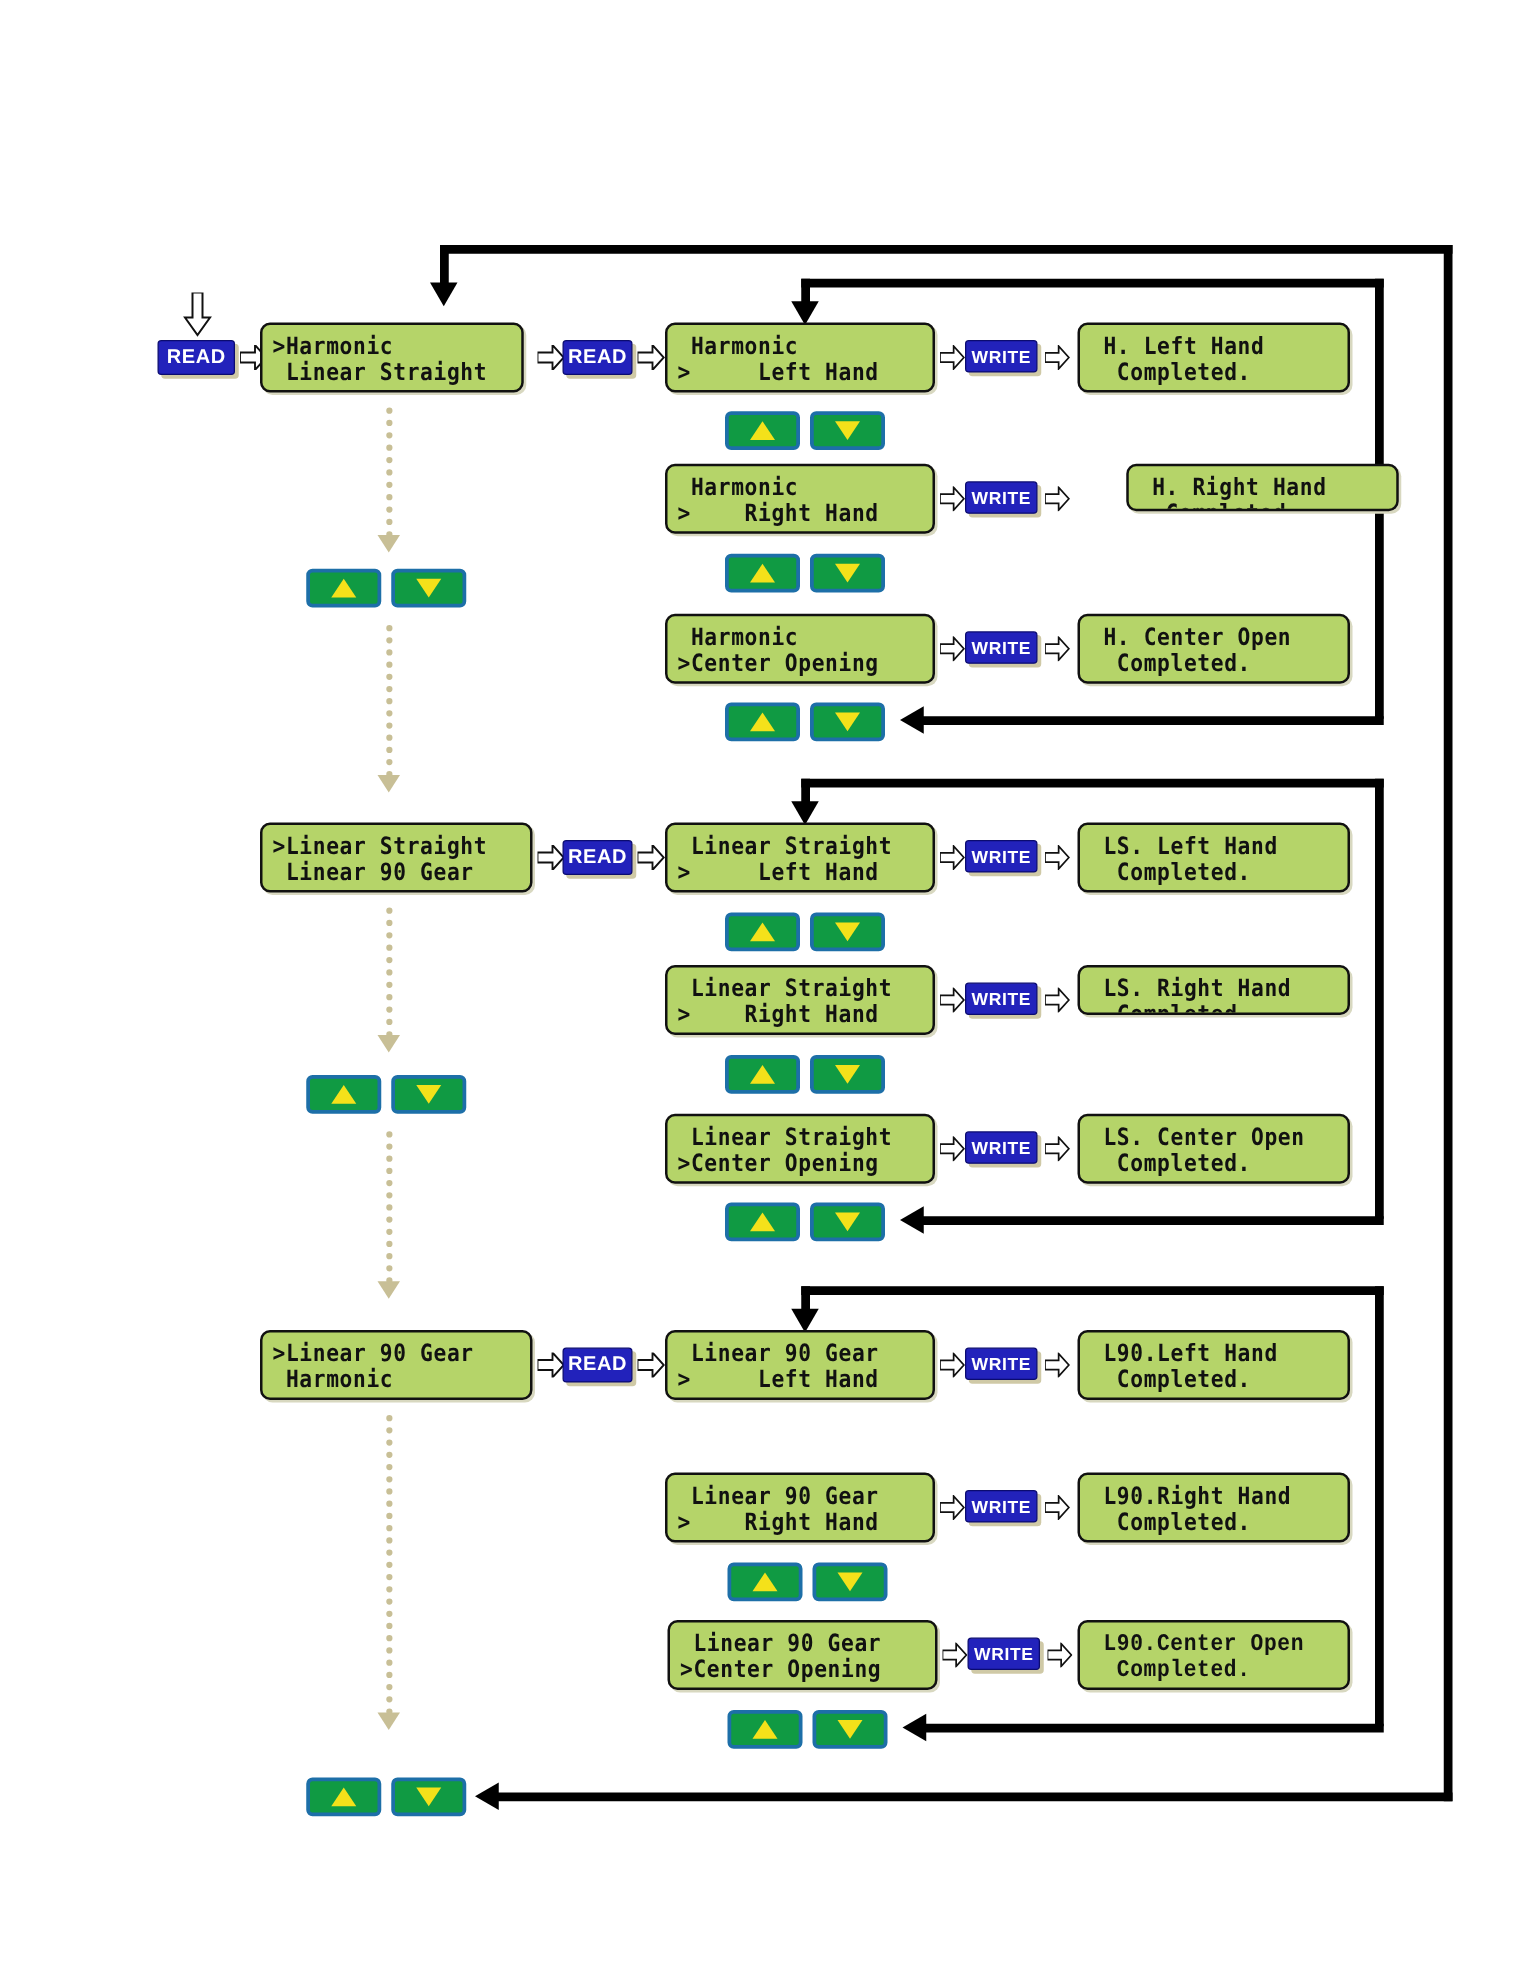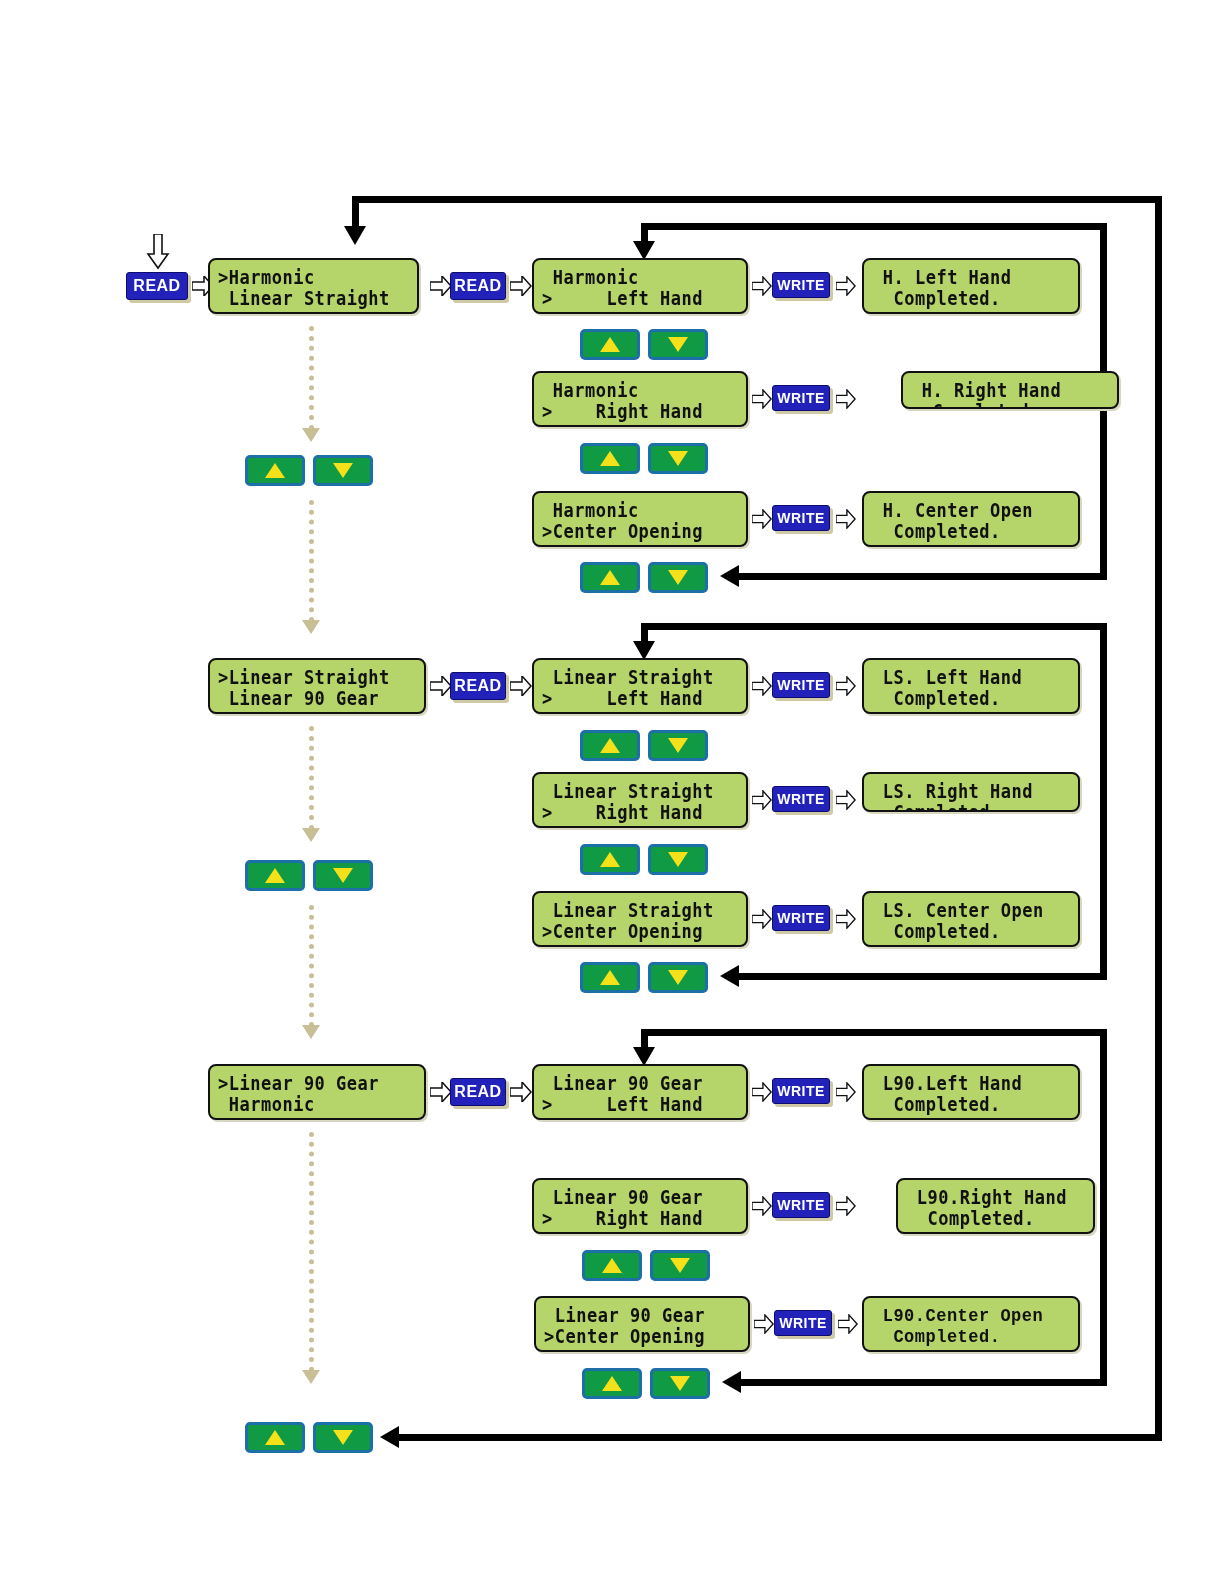--- a/index.html
+++ b/index.html
@@ -340,21 +340,21 @@
     <span class="ln"> Linear 90 Gear</span>
     <span class="ln">&gt;    Right Hand</span>
   </div>
   <svg class="hollow" style="left:752px;top:1196px;" width="20" height="20" viewBox="0 0 22 20">
     <polygon points="0,6 12,6 12,0 21,10 12,20 12,14 0,14" fill="#ffffff" stroke="#111" stroke-width="1.5"></polygon>
   </svg>
   <div class="kbtn write" style="left:772px;top:1192px;width:58px;height:26px;">WRITE</div>
   <svg class="hollow" style="left:836px;top:1196px;" width="20" height="20" viewBox="0 0 22 20">
     <polygon points="0,6 12,6 12,0 21,10 12,20 12,14 0,14" fill="#ffffff" stroke="#111" stroke-width="1.5"></polygon>
   </svg>
-  <div class="lcd" style="left:896px;top:1178px;width:199px;height:56px;">
+  <div class="lcd" style="left:862px;top:1178px;width:218px;height:56px;">
     <span class="ln"> L90.Right Hand</span>
     <span class="ln">  Completed.</span>
   </div>
 
   <div class="pad" style="left:582px;top:1250px;width:60px;height:31px;">
     <div class="tri up"></div>
   </div>
   <div class="pad" style="left:650px;top:1250px;width:60px;height:31px;">
     <div class="tri dn"></div>
   </div>

